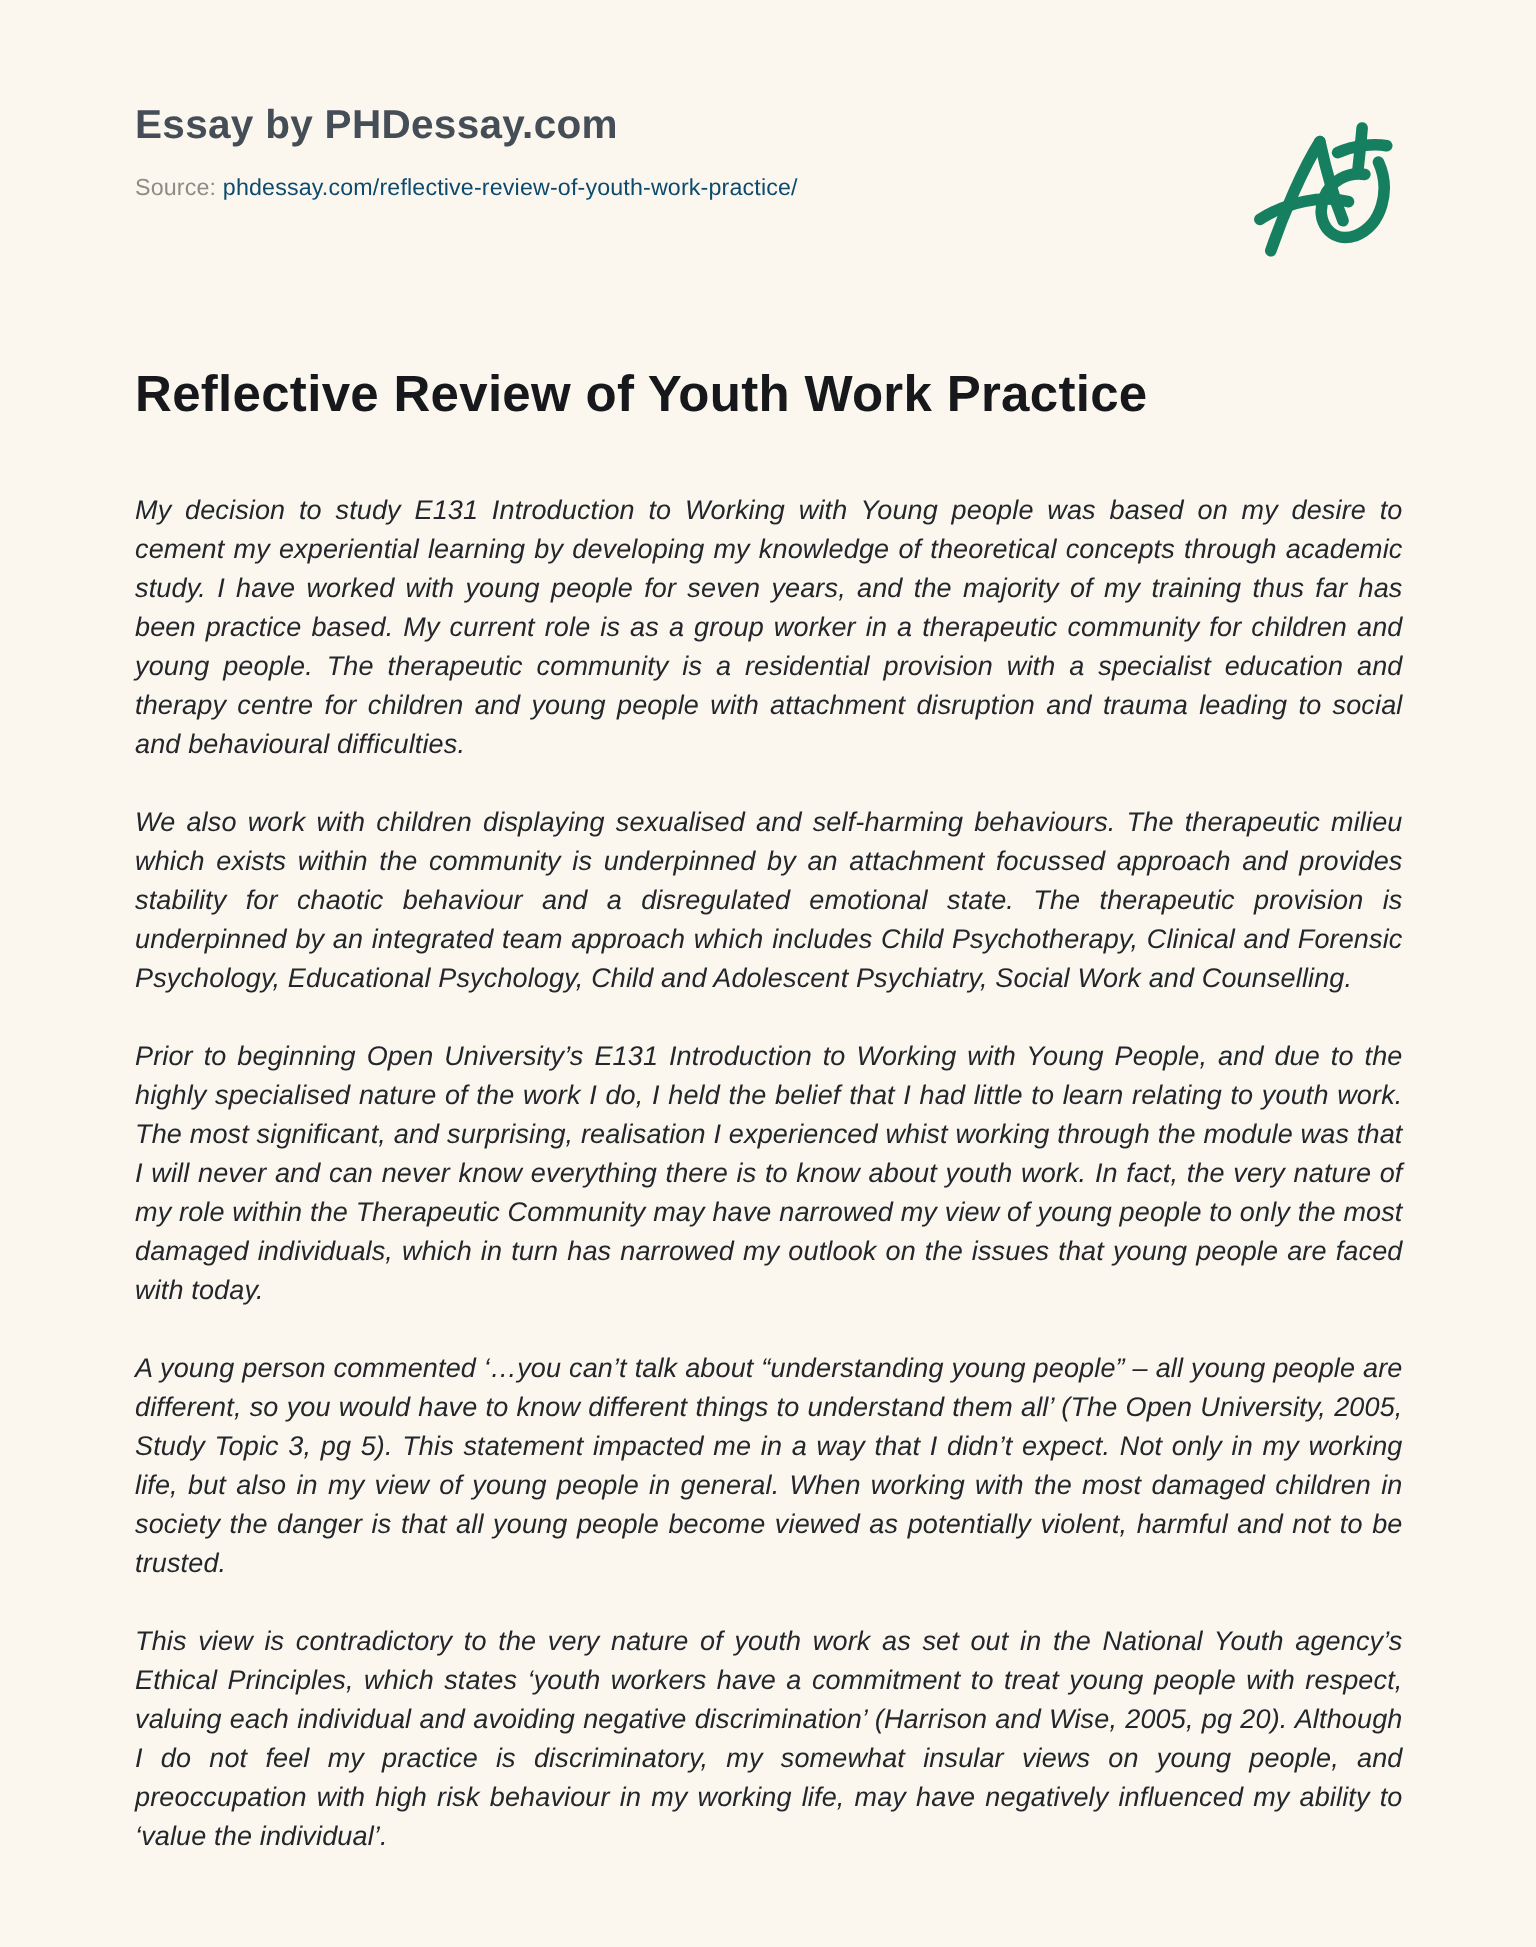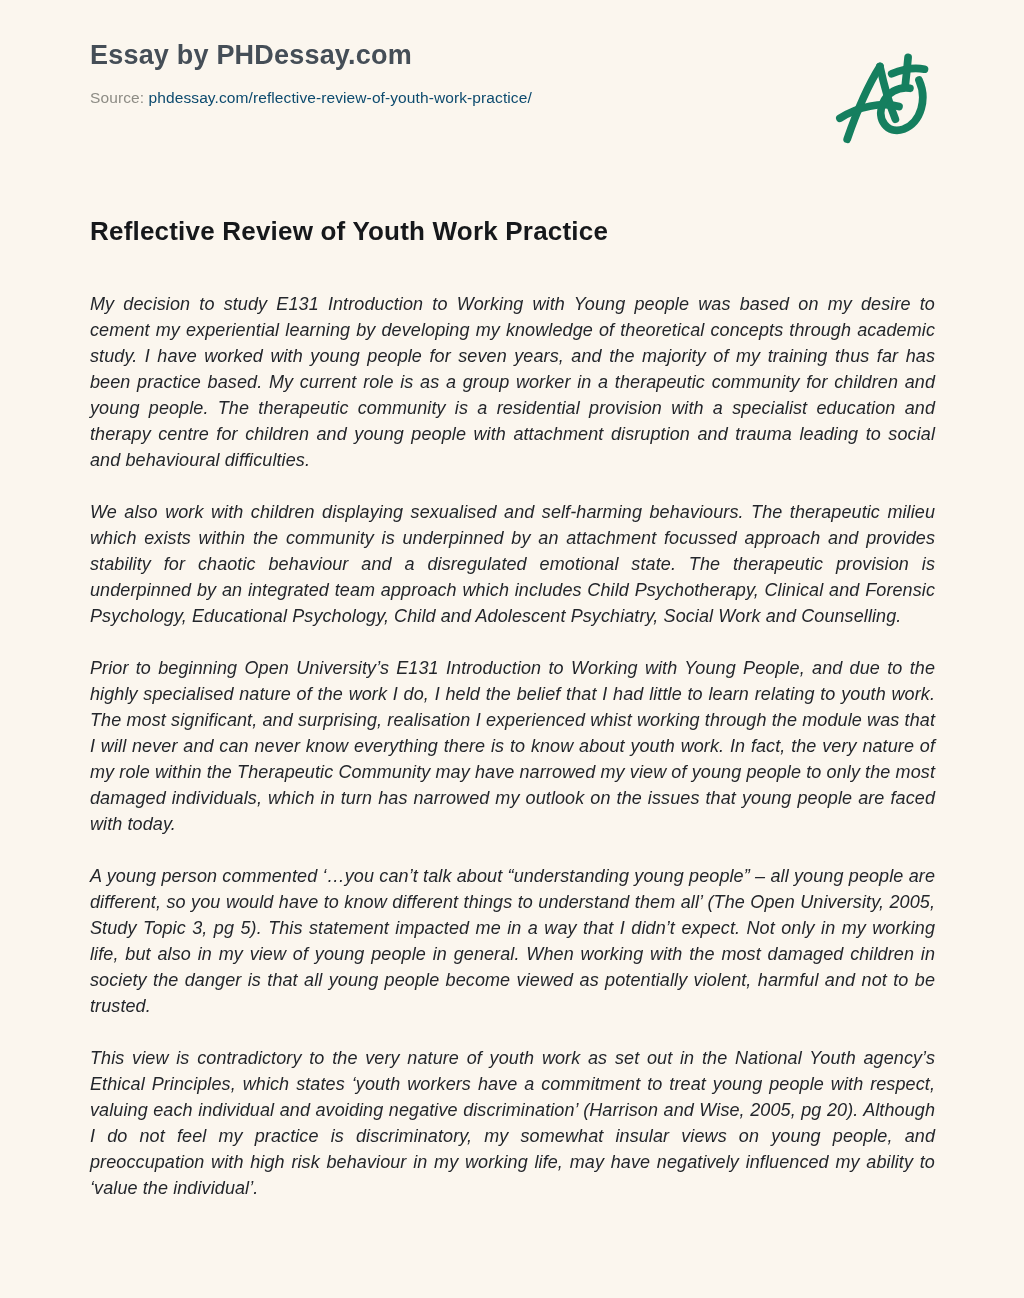--- a/index.html
+++ b/index.html
@@ -11,21 +11,21 @@
     -webkit-font-smoothing: antialiased;
   }
   .page {
     position: relative;
     width: 1024px;
     height: 1298px;
     overflow: hidden;
     box-sizing: border-box;
   }
   .content {
-    padding: 34px 89px 0 90px;
+    padding: 62px 89px 0 90px;
   }
   .header-row {
     display: flex;
     justify-content: space-between;
     align-items: flex-start;
   }
   .header-title {
     font-size: 27px;
     font-weight: bold;
     color: #454E57;
@@ -43,21 +43,21 @@
     text-decoration: none;
   }
   .logo {
     width: 100px;
     height: 114px;
     margin-top: 10px;
     margin-right: 6px;
     flex: none;
   }
   .article-title {
-    font-size: 26px;
+    font-size: 34px;
     font-weight: bold;
     color: #16181B;
     margin: 58px 0 4px 0;
     letter-spacing: 0.2px;
   }
   .paragraphs {
     margin-top: 44px;
   }
   .paragraphs p {
     font-size: 18px;

